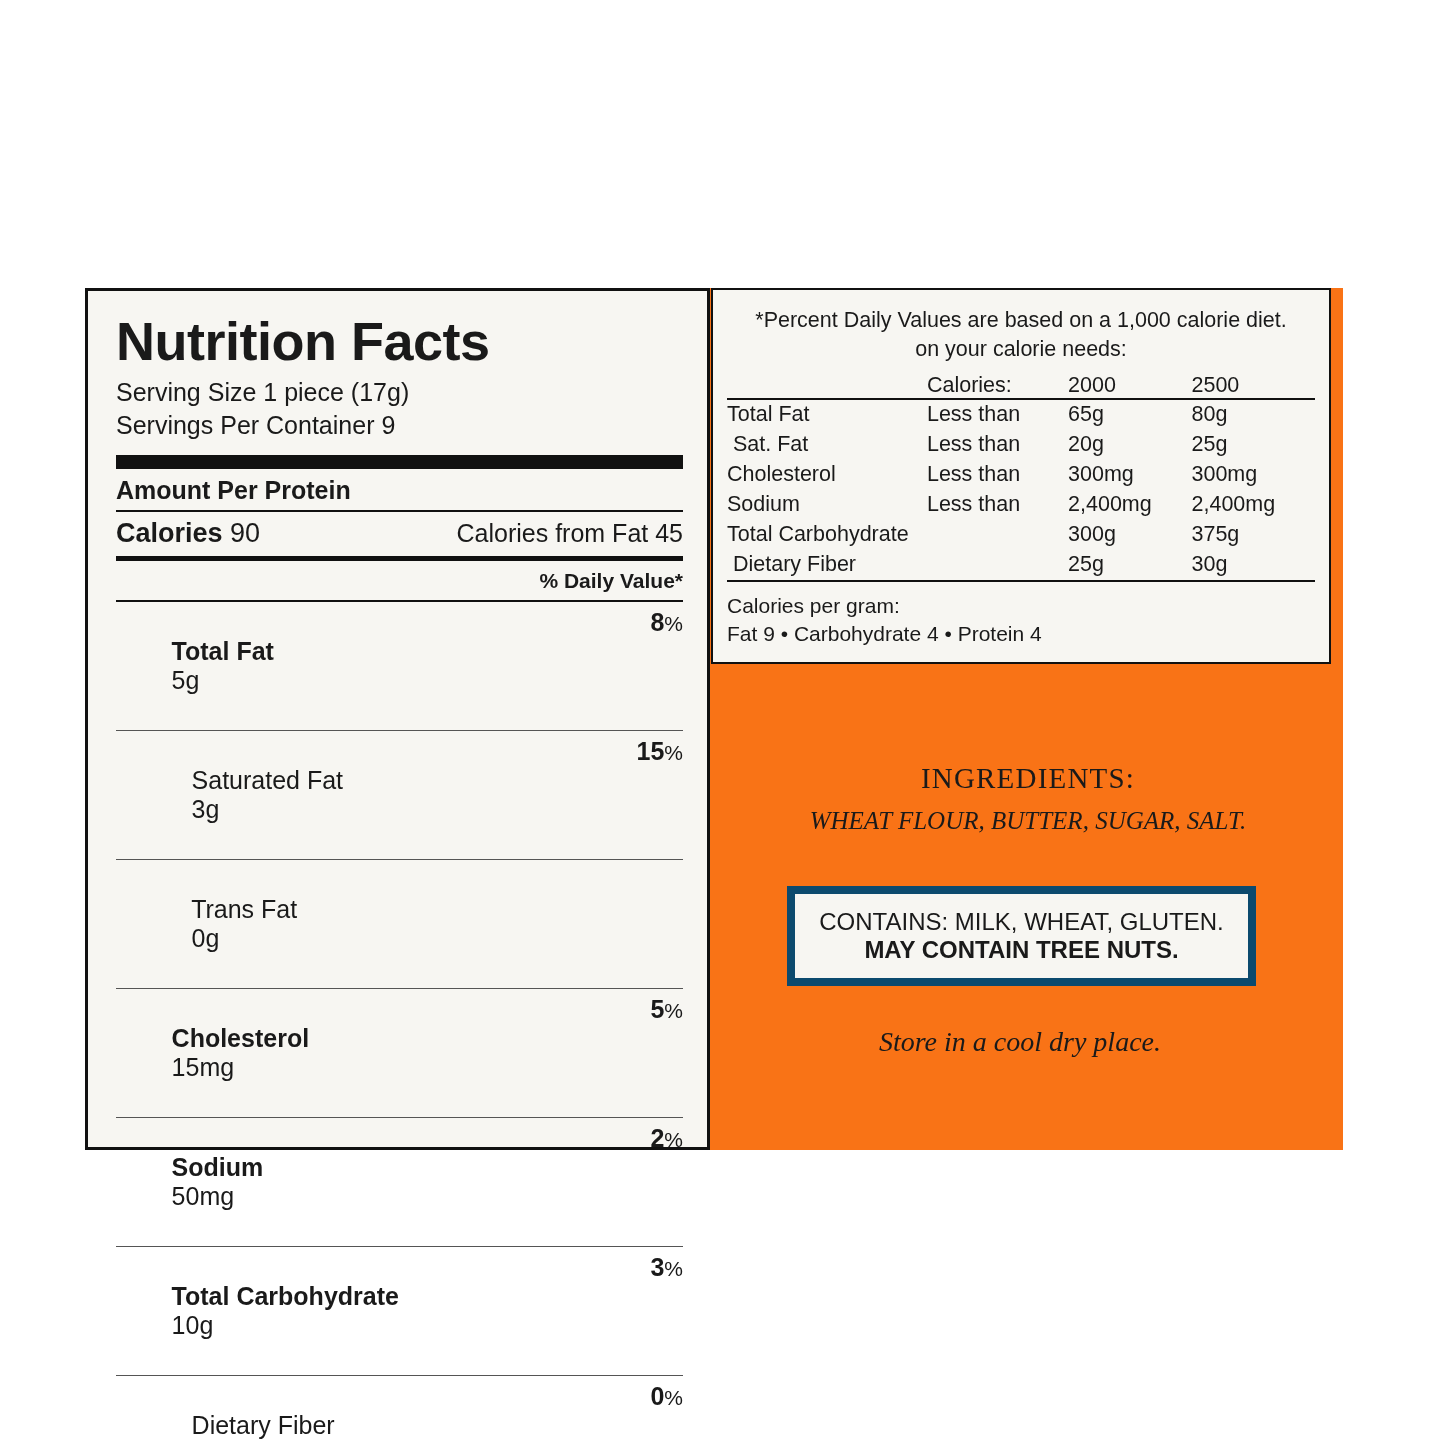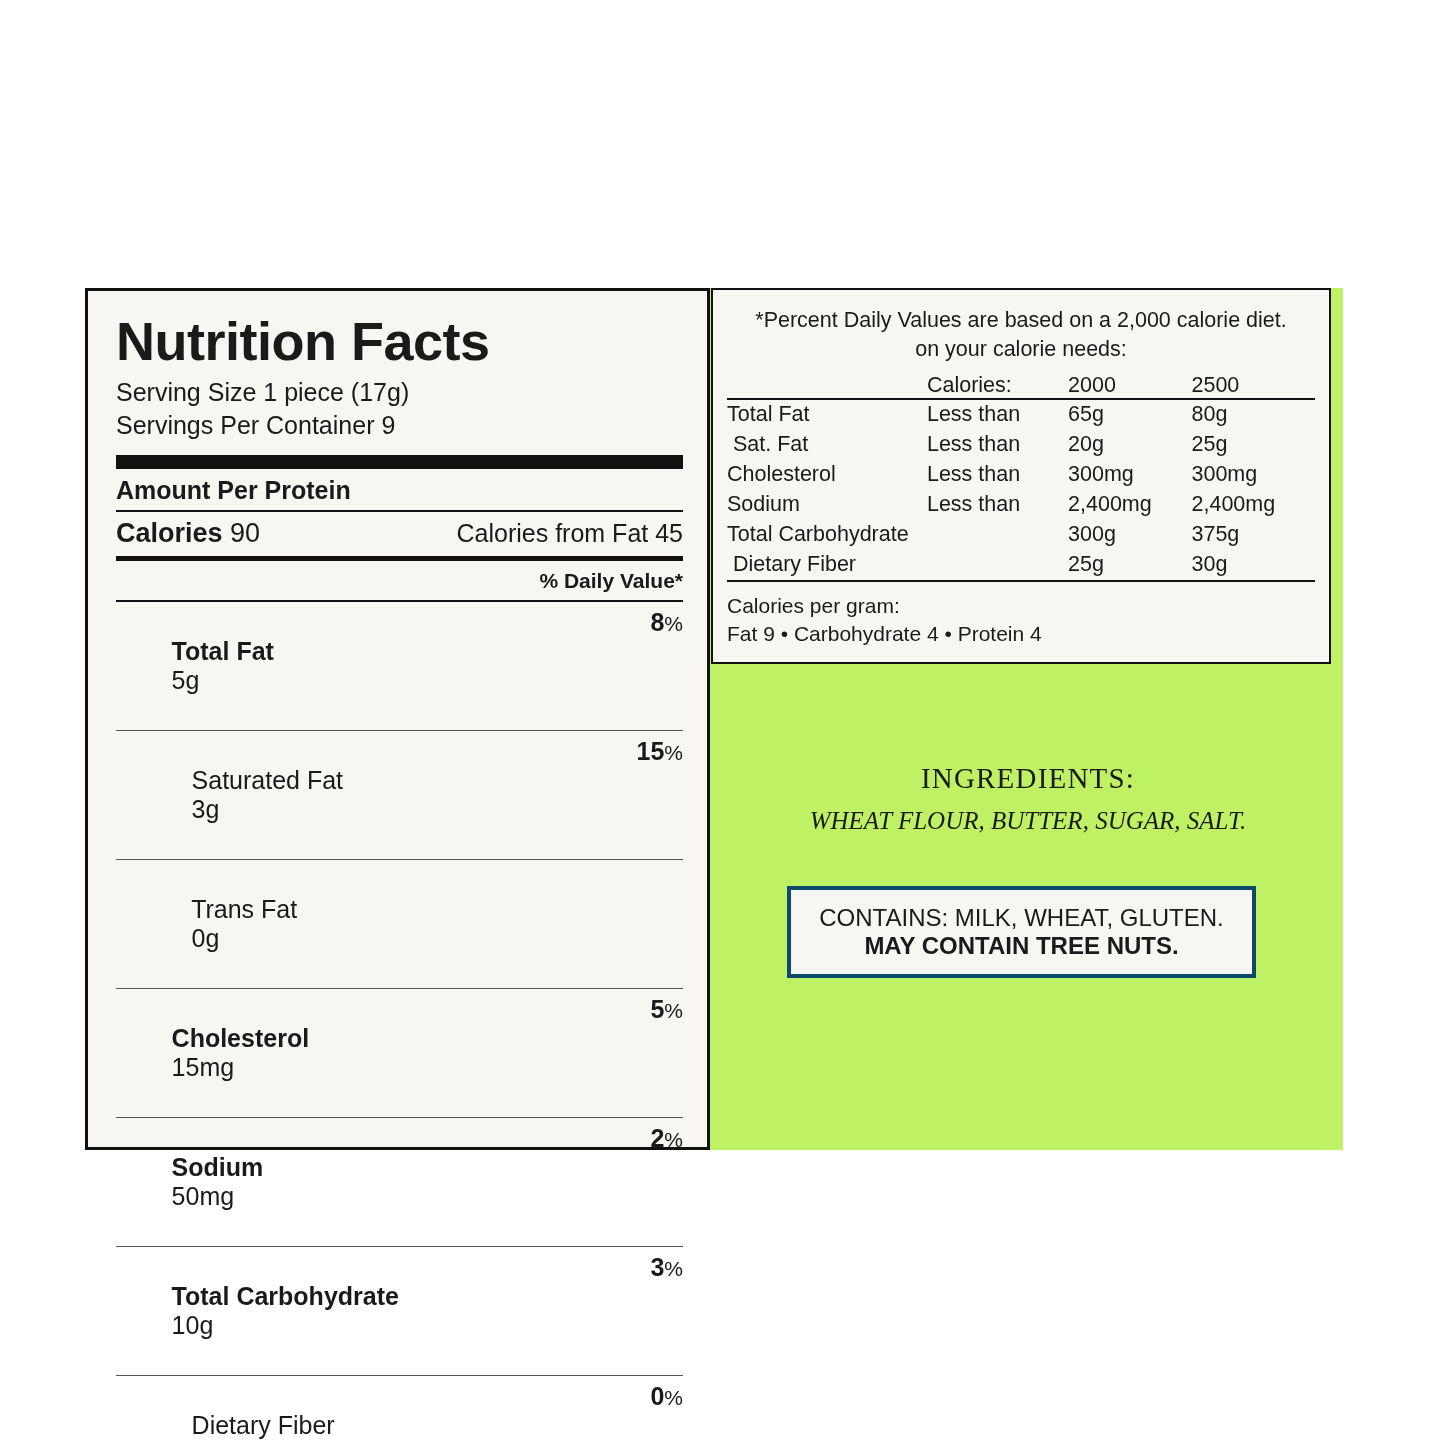--- a/index.html
+++ b/index.html
@@ -15,21 +15,21 @@
     position: relative;
     overflow: hidden;
   }
 
   .label-root {
     position: absolute;
     left: 85px;
     top: 288px;
     width: 1258px;
     height: 862px;
-    background: #bef264;
+    background: #f97316;
     display: flex;
     flex-direction: row;
   }
 
   
   .nf-panel {
     width: 625px;
     box-sizing: border-box;
     border: 3px solid #111;
     background: #f7f6f2;
@@ -173,21 +173,21 @@
     font-size: 25px;
     margin-top: 12px;
   }
 
   .contains-box {
     position: absolute;
     left: 77px;
     top: 598px;
     width: 469px;
     box-sizing: border-box;
-    border: 4px solid #0c4a6e;
+    border: 8px solid #0c4a6e;
     padding: 14px 10px 14px 10px;
     text-align: center;
     background: #f7f6f2;
   }
   .contains-line1 { font-size: 24px; }
   .contains-line2 { font-size: 24px; font-weight: bold; margin-top: 0; }
 
   .store-line {
     position: absolute;
     left: 0;
@@ -290,21 +290,21 @@
       </div>
       <div class="right pct"><span>0</span><span class="sign">%</span></div>
     </div>
 
   </div>
 
   <div class="right-panel">
 
     <div class="footnote-box">
       <div class="fn-text">
-        <span class="ln">*Percent Daily Values are based on a 2,000 calorie diet.</span>
+        <span class="ln">*Percent Daily Values are based on a 1,000 calorie diet.</span>
         <span class="ln">on your calorie needs:</span>
       </div>
 
       <table class="dv-table">
         <tbody>
             <tr class="head">
           <td class="c-nut"></td>
           <td class="c-less">Calories:</td>
           <td class="c-2000">2000</td>
           <td class="c-2500">2500</td>
@@ -363,15 +363,16 @@
     <div class="ing-block">
       <div class="ing-title">INGREDIENTS:</div>
       <div class="ing-list">WHEAT FLOUR, BUTTER, SUGAR, SALT.</div>
     </div>
 
     <div class="contains-box">
       <div class="contains-line1">CONTAINS: MILK, WHEAT, GLUTEN.</div>
       <div class="contains-line2">MAY CONTAIN TREE NUTS.</div>
     </div>
 
+    <div class="store-line">Store in a cool dry place.</div>
 
   </div>
 </div>
 
 </body></html>

